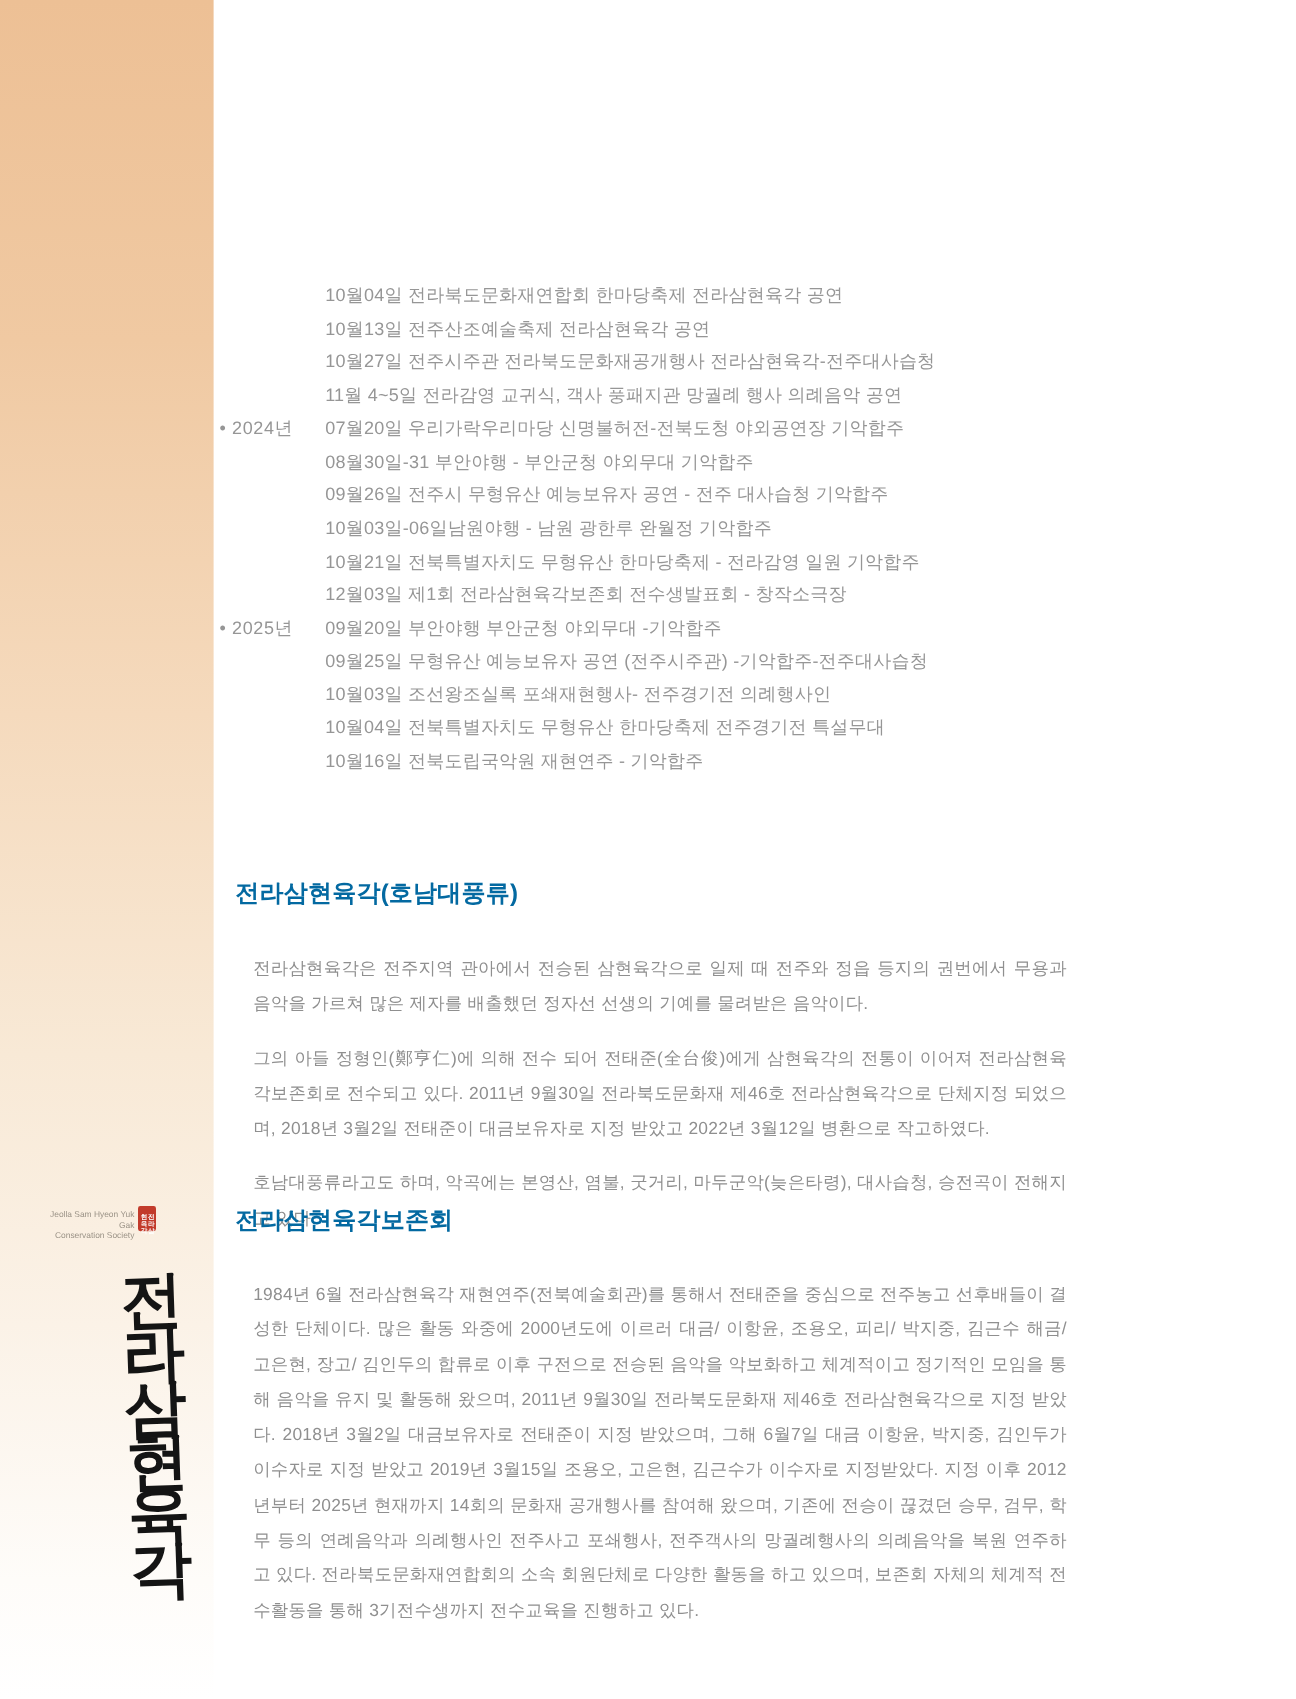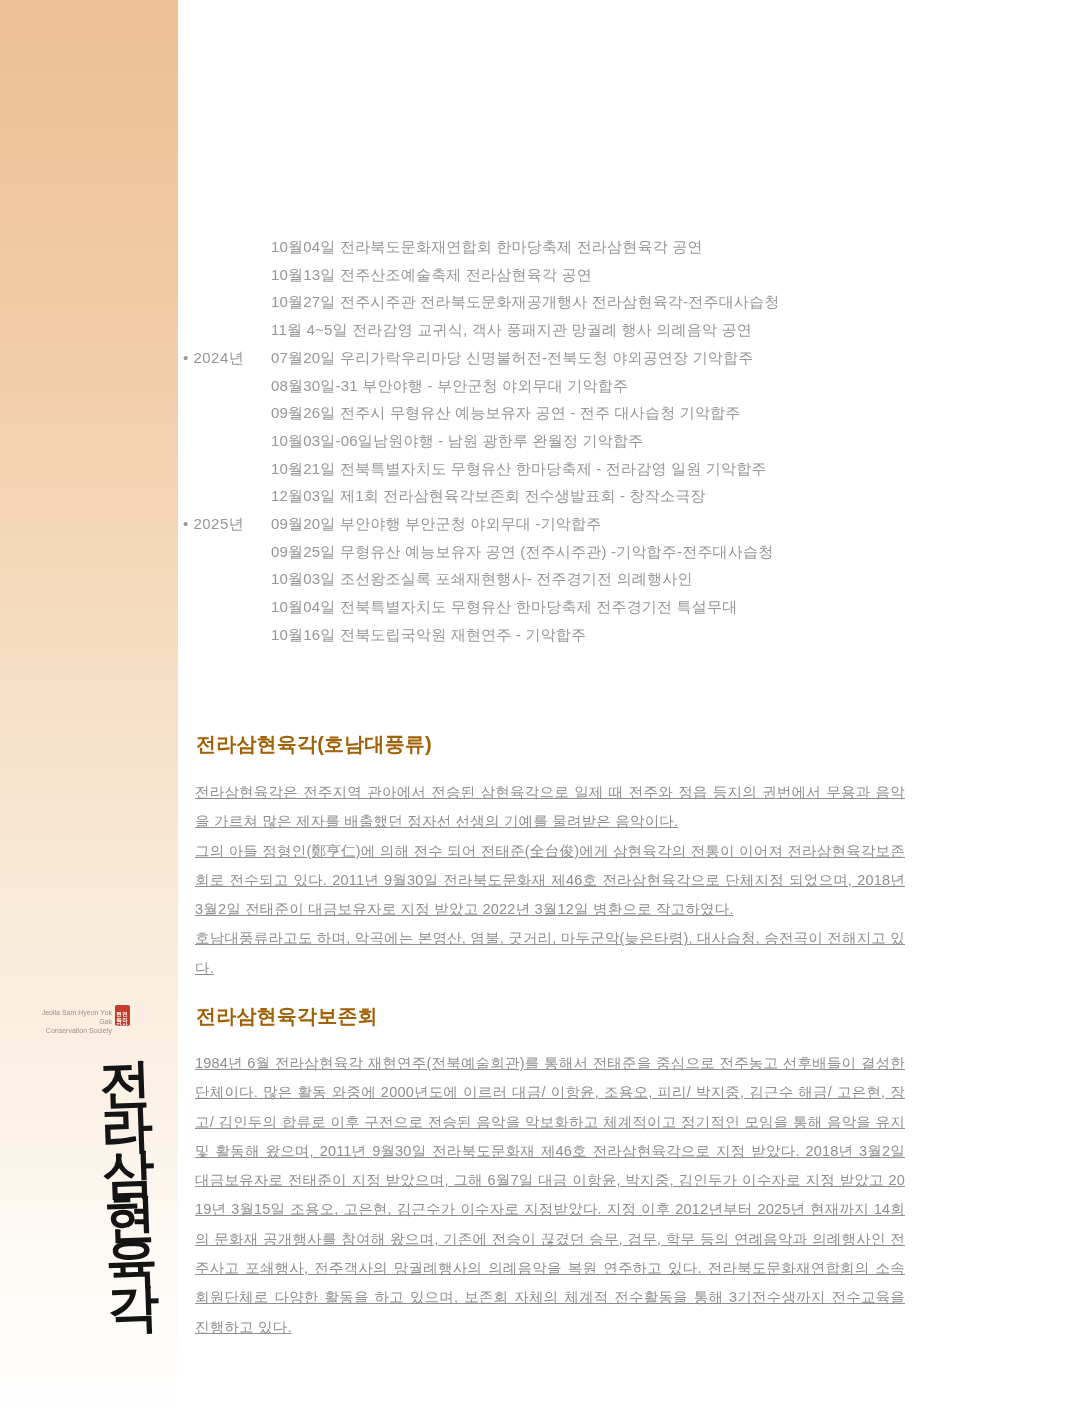--- a/index.html
+++ b/index.html
@@ -36,32 +36,32 @@
     transform:rotate(-2deg);
   }
   
   .events { position:absolute; left:183px; top:233px; }
   .ev-row { display:flex; line-height:27.7px; font-size:15px; color:#969696;gap:16px; }
   .ev-year { width:72px; flex-shrink:0; letter-spacing:0.5px; }
   .ev-text { white-space:nowrap; letter-spacing:0.2px; }
   
   .sec-title {
     position:absolute; left:196px; font-size:20px; font-weight:bold;
-    color:#a16207; letter-spacing:0.2px;
+    color:#0369a1; letter-spacing:0.2px;
   }
   .title-1 { top:731px; }
   .title-2 { top:1003px;text-align:center; }
   .sec-body {
     position:absolute; left:195px; width:710px;
     font-size:14.5px; line-height:29.3px; color:#8f8f8f;
     text-align:justify; word-break:break-all; letter-spacing:0.2px;
   }
   .body-1 { top:778px; }
   .body-2 { top:1049px; }
-  .sec-body p { margin:0;text-decoration:underline; }
+  .sec-body p { margin:16px; }
 </style>
 </head>
 <body>
 
 <div class="page">
 
   <div class="band">
     <div class="brand">
       <div class="brand-text">
         <span>Jeolla Sam Hyeon Yuk Gak</span><br>

